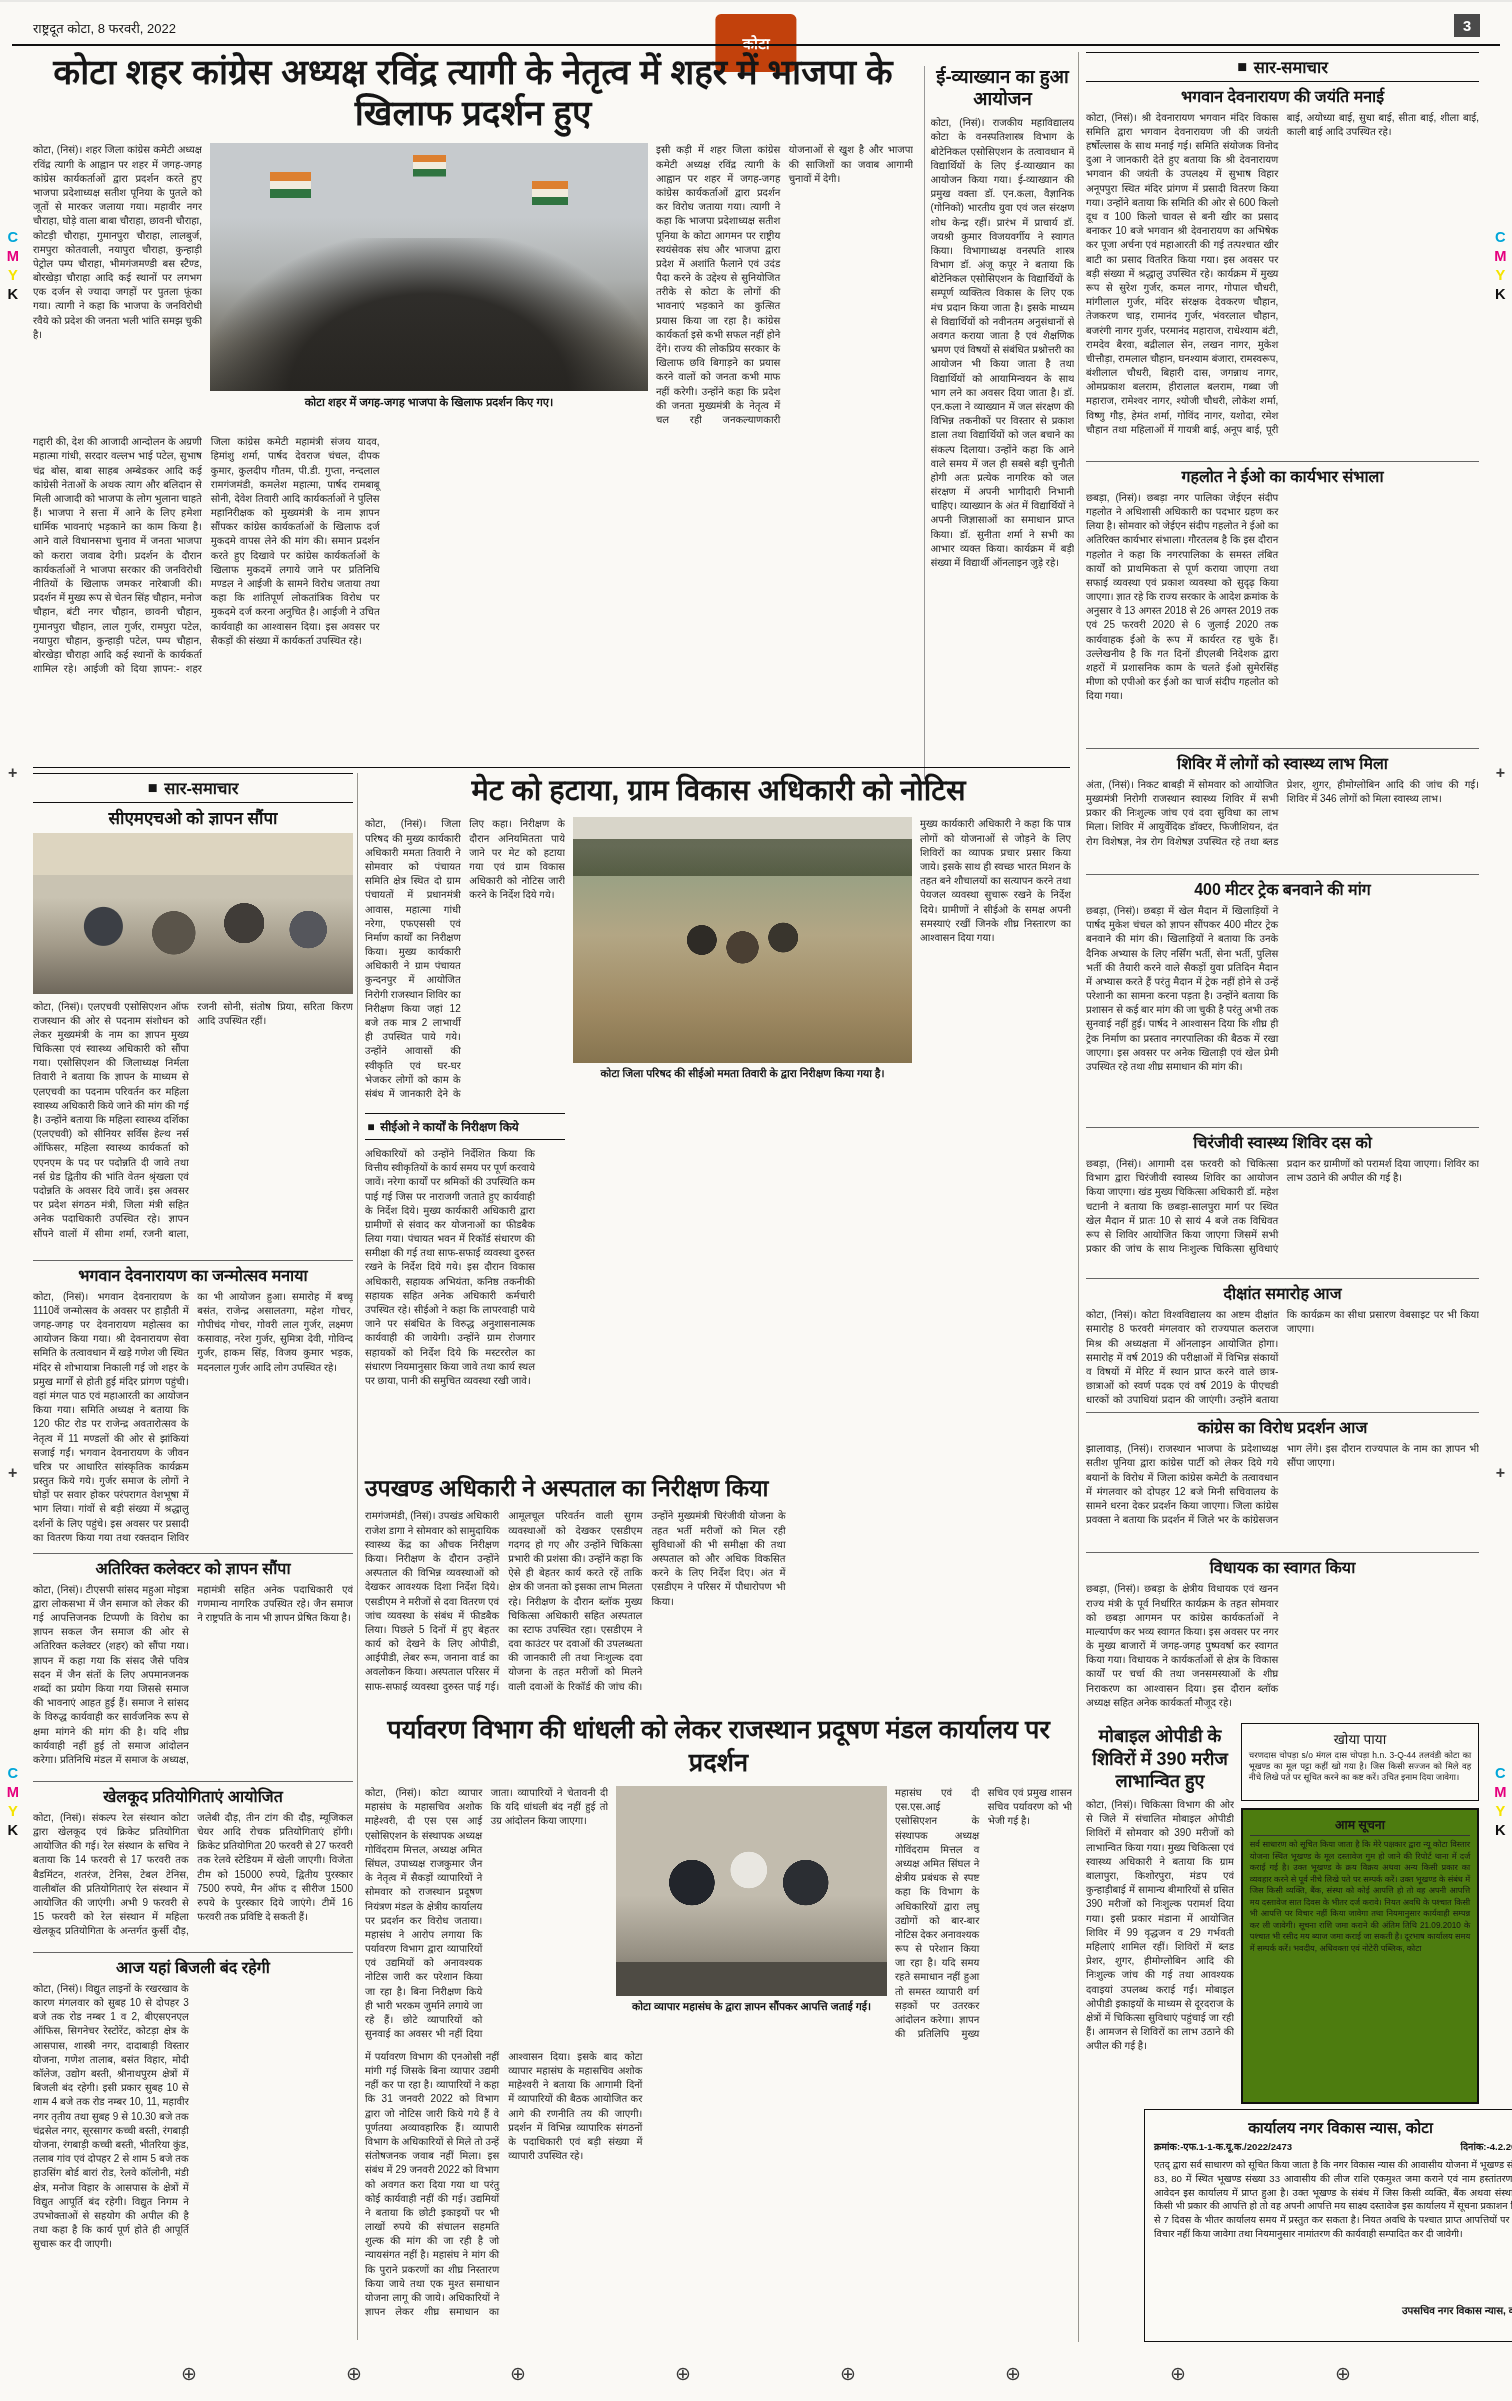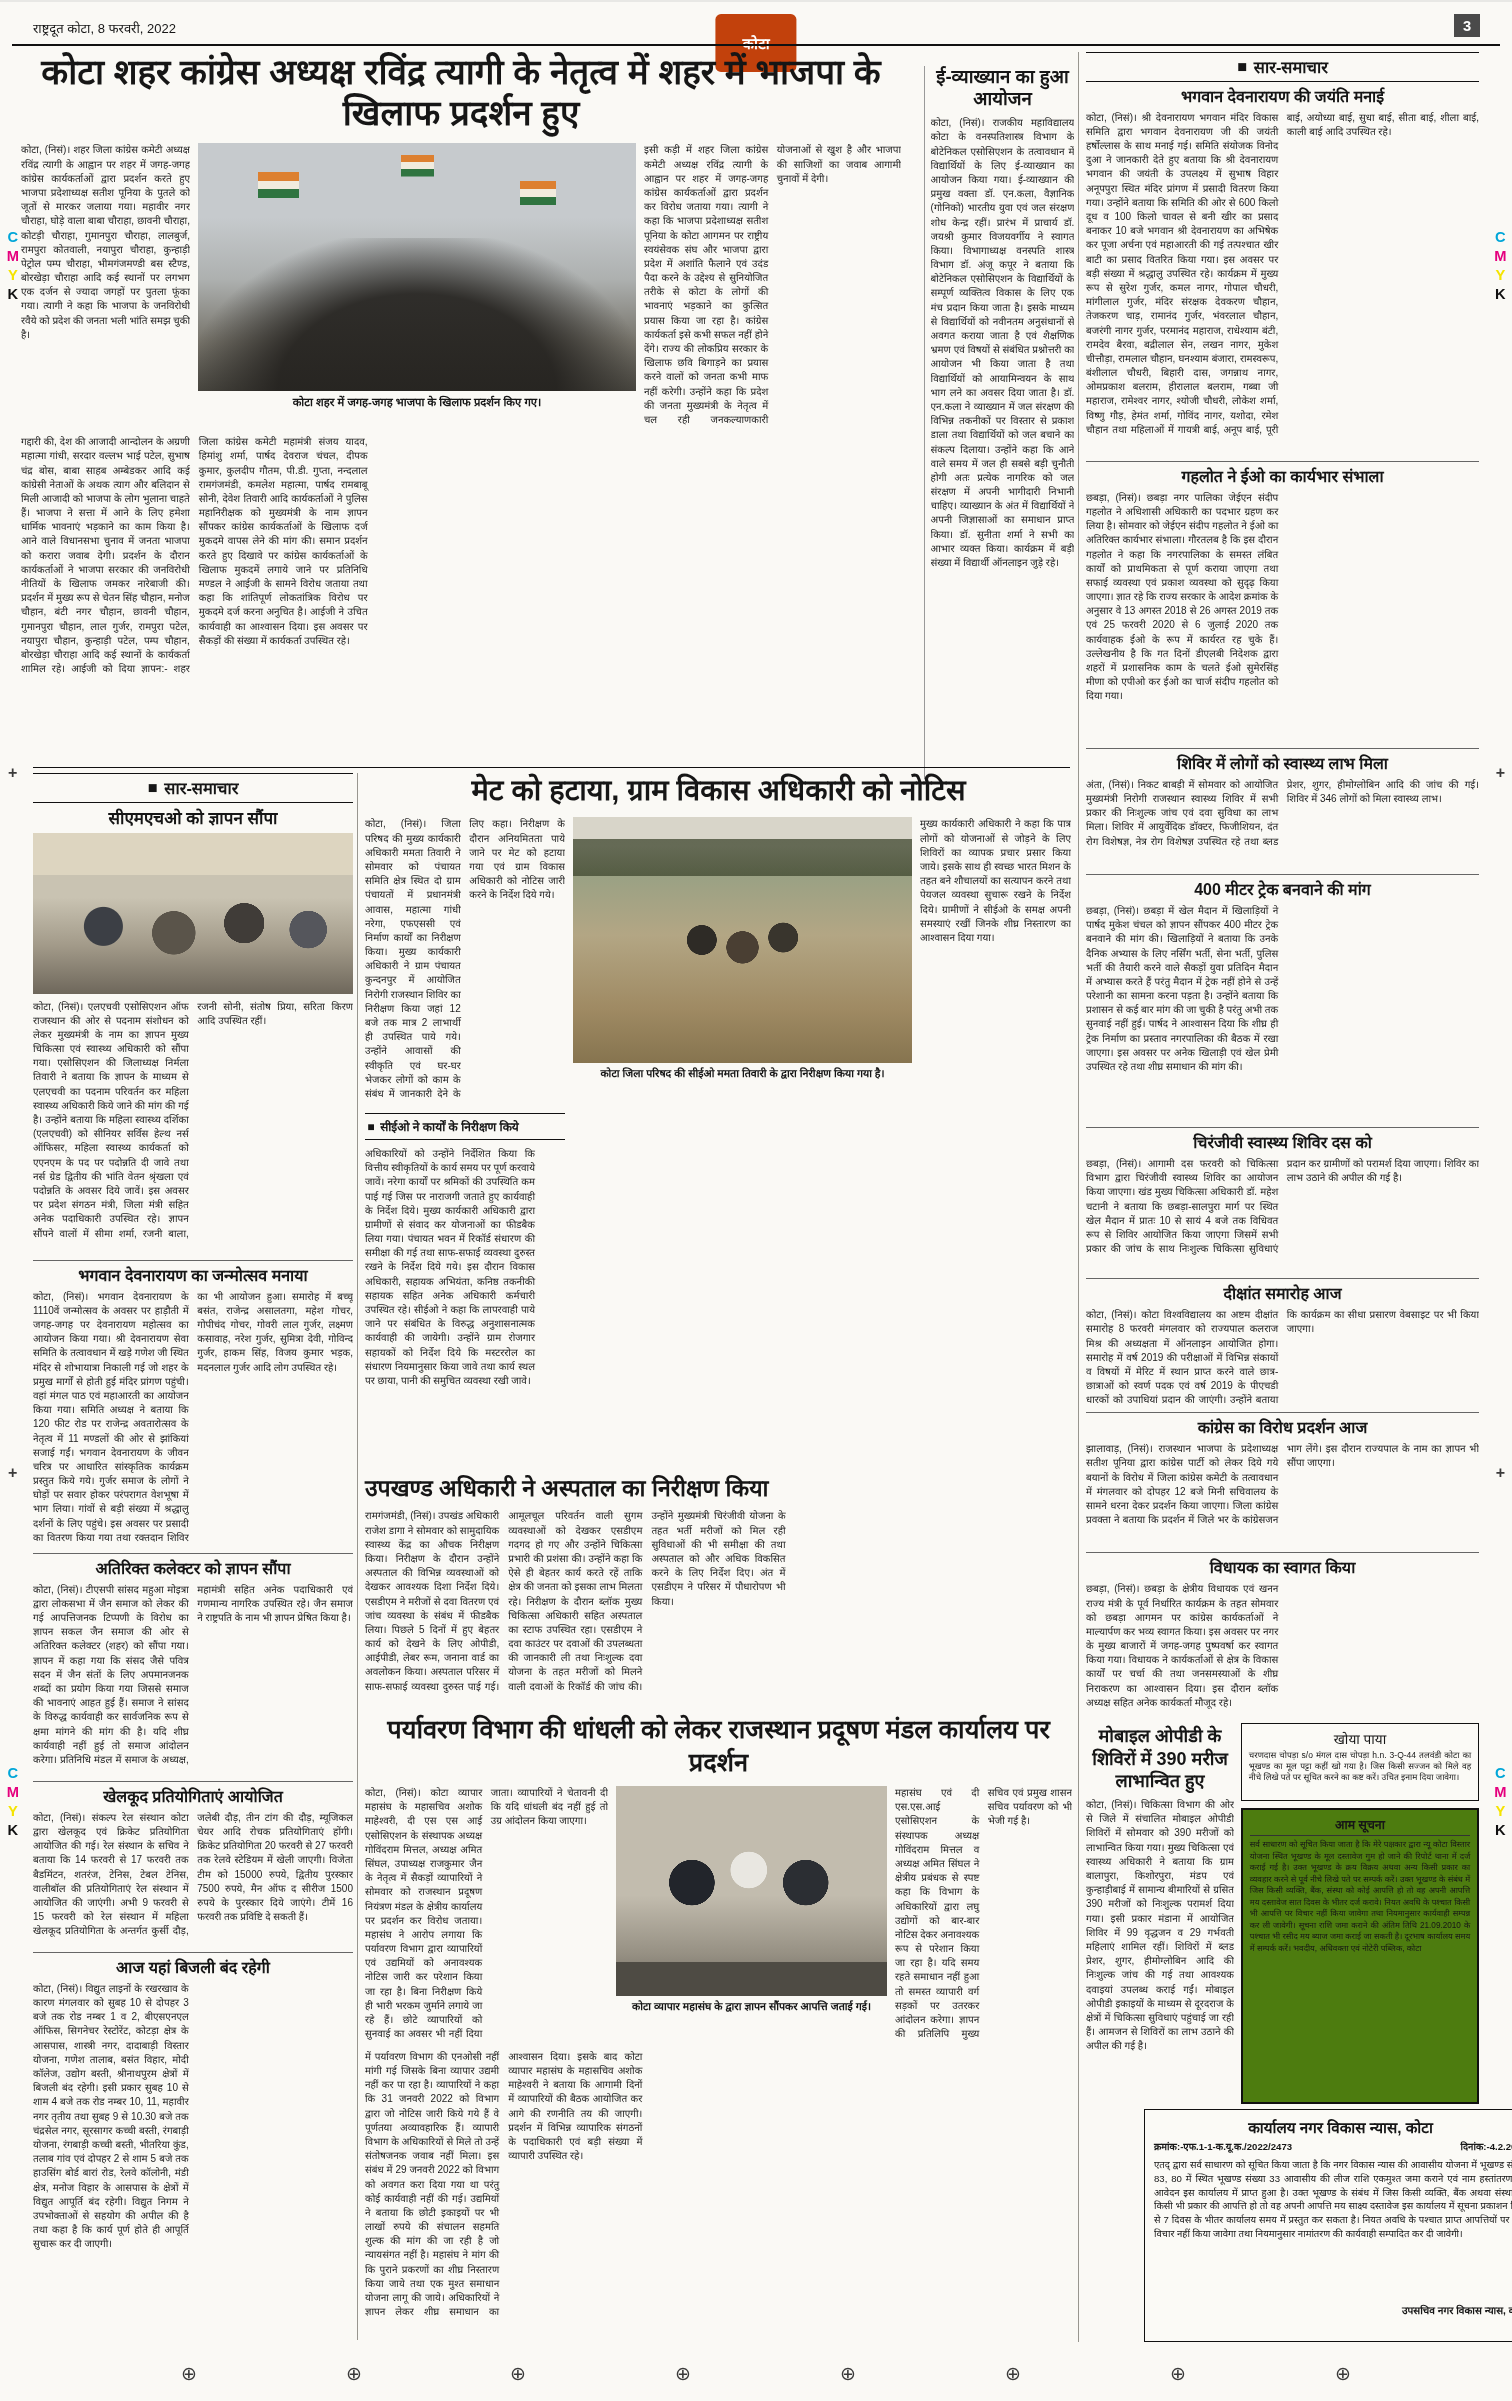--- a/index.html
+++ b/index.html
@@ -58,21 +58,21 @@
 </head>
 <body>
 
 <div class="page">
 
   <div class="abs" style="left:33px;top:17px;font-size:13px">राष्ट्रदूत कोटा, 8 फरवरी, 2022</div>
   <div class="abs pill" style="left:50%;top:12.4px;transform:translateX(-50%)">कोटा</div>
   <div class="abs pgnum" style="right:32px;top:12.4px">3</div>
   <div class="abs hr" style="left:12.4px;right:12.4px;top:42px;height:1.7px"></div>
 
-  <section class="abs" style="left:21px;top:50px;width:880px">
+  <section class="abs" style="left:33px;top:50px;width:880px">
     <h1 style="font-size:35px;line-height:1.16;font-weight:bold;text-align:center">कोटा शहर कांग्रेस अध्यक्ष रविंद्र त्यागी के नेतृत्व में शहर में भाजपा के खिलाफ प्रदर्शन हुए</h1>
     <div style="display:flex;gap:8px;margin-top:10.2px;height:285px">
       <div class="bt" style="width:169px;height:285px">कोटा, (निसं)। शहर जिला कांग्रेस कमेटी अध्यक्ष रविंद्र त्यागी के आह्वान पर शहर में जगह-जगह कांग्रेस कार्यकर्ताओं द्वारा प्रदर्शन करते हुए भाजपा प्रदेशाध्यक्ष सतीश पूनिया के पुतले को जूतों से मारकर जलाया गया। महावीर नगर चौराहा, घोड़े वाला बाबा चौराहा, छावनी चौराहा, कोटड़ी चौराहा, गुमानपुरा चौराहा, लालबुर्ज, रामपुरा कोतवाली, नयापुरा चौराहा, कुन्हाड़ी पेट्रोल पम्प चौराहा, भीमगंजमण्डी बस स्टैण्ड, बोरखेड़ा चौराहा आदि कई स्थानों पर लगभग एक दर्जन से ज्यादा जगहों पर पुतला फूंका गया। त्यागी ने कहा कि भाजपा के जनविरोधी रवैये को प्रदेश की जनता भली भांति समझ चुकी है।</div>
       <div style="width:438px">
         <div class="photo photo-protest"></div>
         <div class="cap">कोटा शहर में जगह-जगह भाजपा के खिलाफ प्रदर्शन किए गए।</div>
       </div>
       <div class="bt c2" style="width:257px;height:285px">इसी कड़ी में शहर जिला कांग्रेस कमेटी अध्यक्ष रविंद्र त्यागी के आह्वान पर शहर में जगह-जगह कांग्रेस कार्यकर्ताओं द्वारा प्रदर्शन कर विरोध जताया गया। त्यागी ने कहा कि भाजपा प्रदेशाध्यक्ष सतीश पूनिया के कोटा आगमन पर राष्ट्रीय स्वयंसेवक संघ और भाजपा द्वारा प्रदेश में अशांति फैलाने एवं उदंड पैदा करने के उद्देश्य से सुनियोजित तरीके से कोटा के लोगों की भावनाएं भड़काने का कुत्सित प्रयास किया जा रहा है। कांग्रेस कार्यकर्ता इसे कभी सफल नहीं होने देंगे। राज्य की लोकप्रिय सरकार के खिलाफ छवि बिगाड़ने का प्रयास करने वालों को जनता कभी माफ नहीं करेगी। उन्होंने कहा कि प्रदेश की जनता मुख्यमंत्री के नेतृत्व में चल रही जनकल्याणकारी योजनाओं से खुश है और भाजपा की साजिशों का जवाब आगामी चुनावों में देगी।</div>
     </div>
     <div class="bt c5" style="margin-top:6.8px;height:243px">गद्दारी की, देश की आजादी आन्दोलन के अग्रणी महात्मा गांधी, सरदार वल्लभ भाई पटेल, सुभाष चंद्र बोस, बाबा साहब अम्बेडकर आदि कई कांग्रेसी नेताओं के अथक त्याग और बलिदान से मिली आजादी को भाजपा के लोग भुलाना चाहते हैं। भाजपा ने सत्ता में आने के लिए हमेशा धार्मिक भावनाएं भड़काने का काम किया है। आने वाले विधानसभा चुनाव में जनता भाजपा को करारा जवाब देगी। प्रदर्शन के दौरान कार्यकर्ताओं ने भाजपा सरकार की जनविरोधी नीतियों के खिलाफ जमकर नारेबाजी की। प्रदर्शन में मुख्य रूप से चेतन सिंह चौहान, मनोज चौहान, बंटी नगर चौहान, छावनी चौहान, गुमानपुरा चौहान, लाल गुर्जर, रामपुरा पटेल, नयापुरा चौहान, कुन्हाड़ी पटेल, पम्प चौहान, बोरखेड़ा चौराहा आदि कई स्थानों के कार्यकर्ता शामिल रहे। आईजी को दिया ज्ञापन:- शहर जिला कांग्रेस कमेटी महामंत्री संजय यादव, हिमांशु शर्मा, पार्षद देवराज चंचल, दीपक कुमार, कुलदीप गौतम, पी.डी. गुप्ता, नन्दलाल रामगंजमंडी, कमलेश महात्मा, पार्षद रामबाबू सोनी, देवेश तिवारी आदि कार्यकर्ताओं ने पुलिस महानिरीक्षक को मुख्यमंत्री के नाम ज्ञापन सौंपकर कांग्रेस कार्यकर्ताओं के खिलाफ दर्ज मुकदमे वापस लेने की मांग की। समान प्रदर्शन करते हुए दिखावे पर कांग्रेस कार्यकर्ताओं के खिलाफ मुकदमें लगाये जाने पर प्रतिनिधि मण्डल ने आईजी के सामने विरोध जताया तथा कहा कि शांतिपूर्ण लोकतांत्रिक विरोध पर मुकदमे दर्ज करना अनुचित है। आईजी ने उचित कार्यवाही का आश्वासन दिया। इस अवसर पर सैकड़ों की संख्या में कार्यकर्ता उपस्थित रहे।</div>

